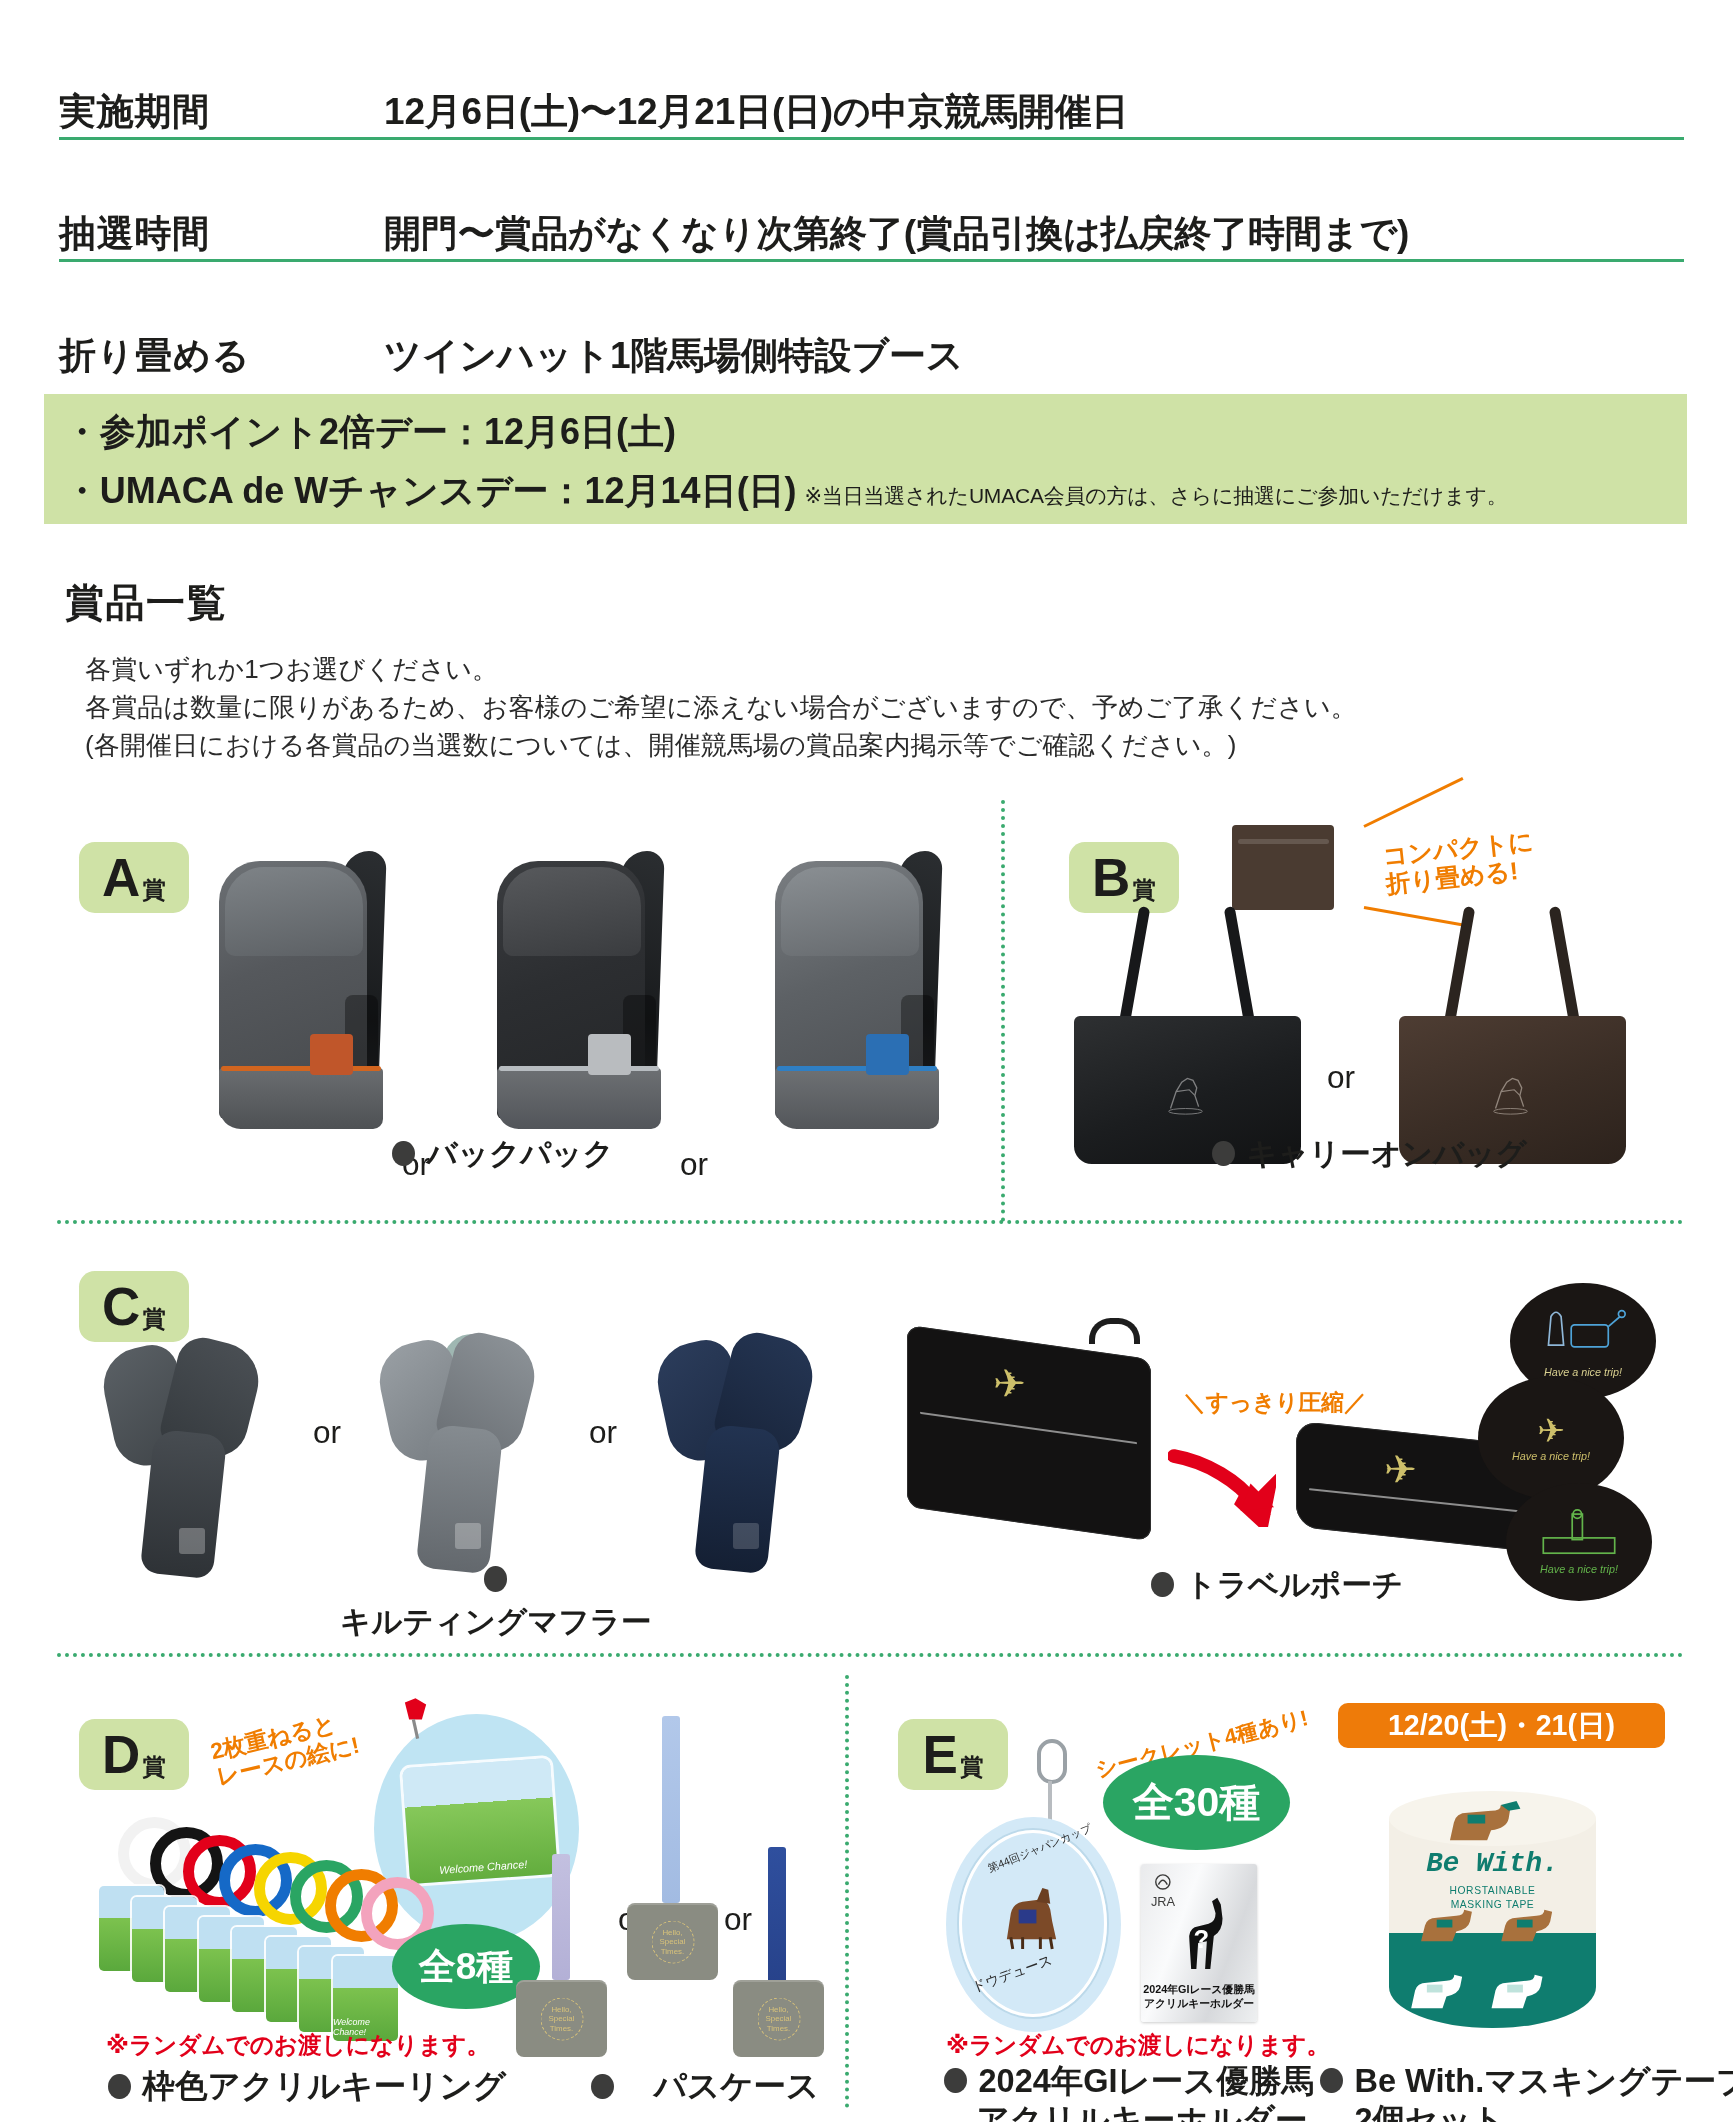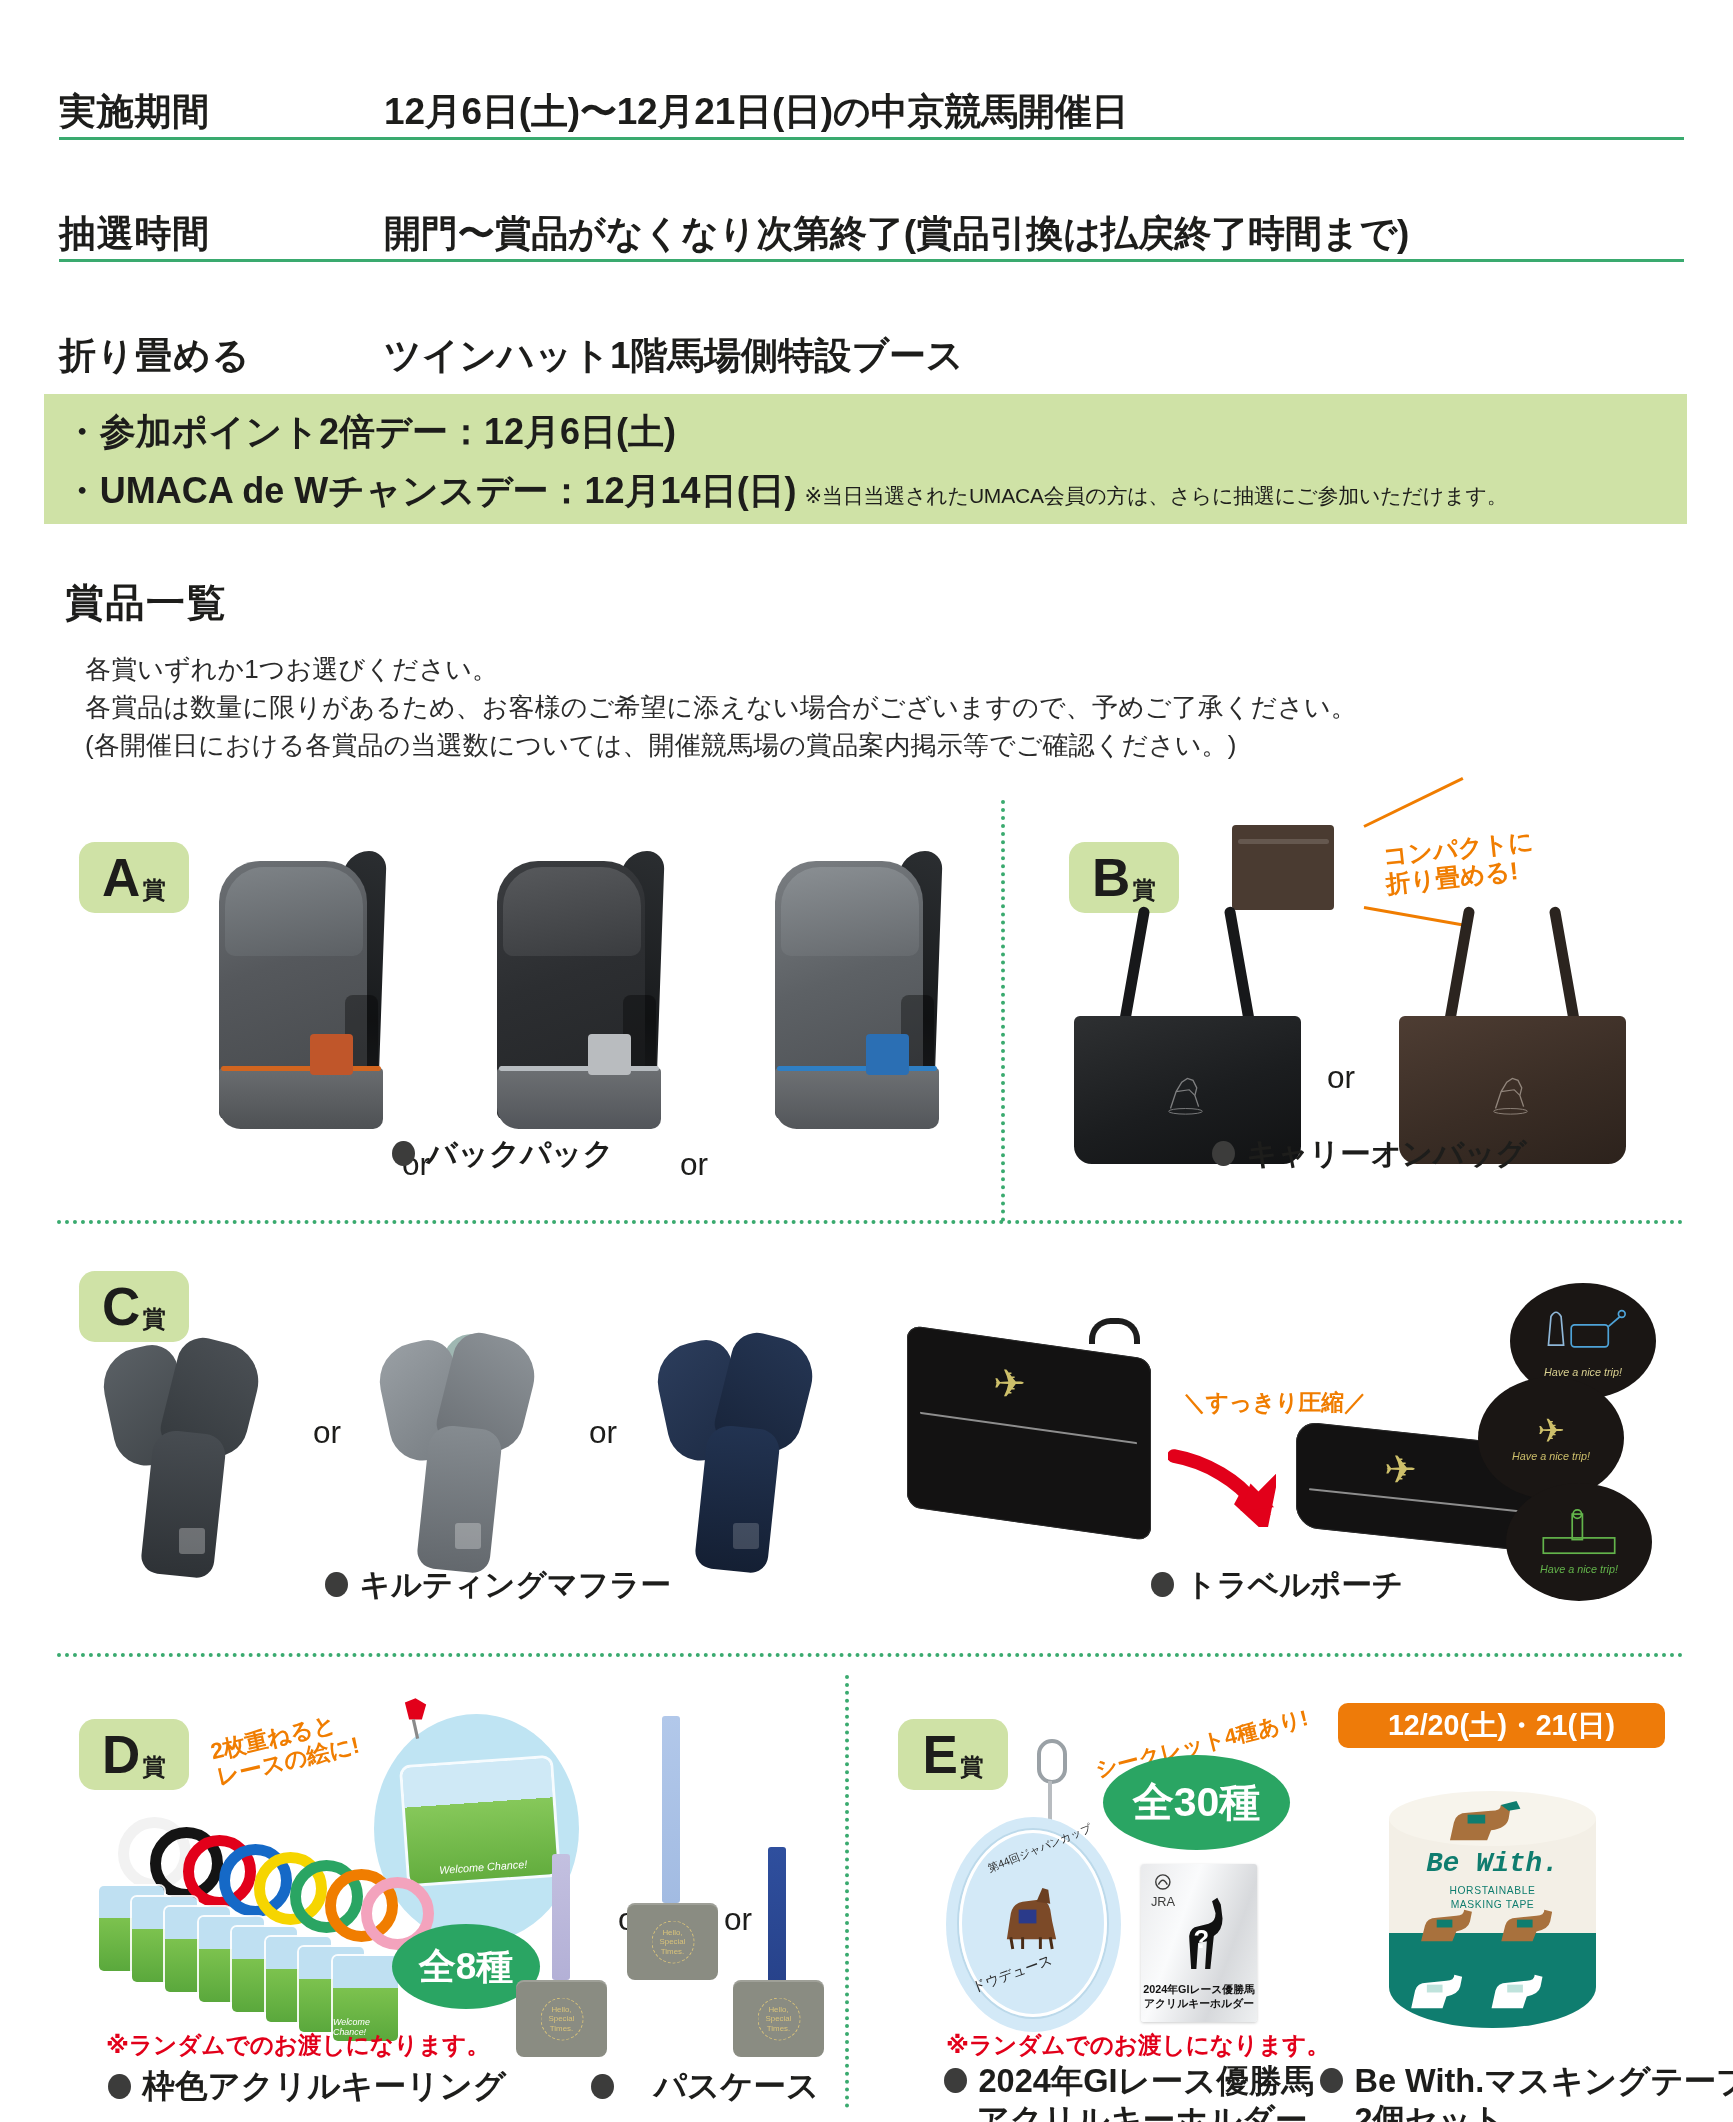--- a/index.html
+++ b/index.html
@@ -455,21 +455,21 @@
     <div class="tail" style="background:linear-gradient(180deg,#858b90,#63686d);"></div>
     <div class="tag"></div>
   </div>
   <div class="orlabel" style="left:589px; top:1414px;">or</div>
   <div class="prod scarf" style="left:662px; top:1330px;">
     <div class="arm1" style="background:linear-gradient(150deg,#2c3d5c,#1d2b44);"></div>
     <div class="arm2" style="background:linear-gradient(200deg,#253654,#18243a);"></div>
     <div class="tail" style="background:linear-gradient(180deg,#223351,#141f33);"></div>
     <div class="tag" style="background:rgba(255,255,255,.18);"></div>
   </div>
-  <div class="caption" style="left:325px; top:1566px;">
+  <div class="caption" style="left:340px; top:1566px;flex-direction:column;">
     <span class="dot"></span>
     <span class="ctext">キルティングマフラー</span>
   </div>
 
   <div class="prod tp" style="left:887px; top:1271px; width:808px; height:335px;">
     <div class="handle" style="left:202px; top:47px;"></div>
     <div class="boxb" style="left:19.7px; top:71px; width:244px; height:182px; transform:skewY(8deg);"></div>
     <div class="zip" style="left:33px; top:156px; width:217px; transform:skewY(8deg);"></div>
     <div class="plane" style="left:106px; top:93px;">✈</div>
 

